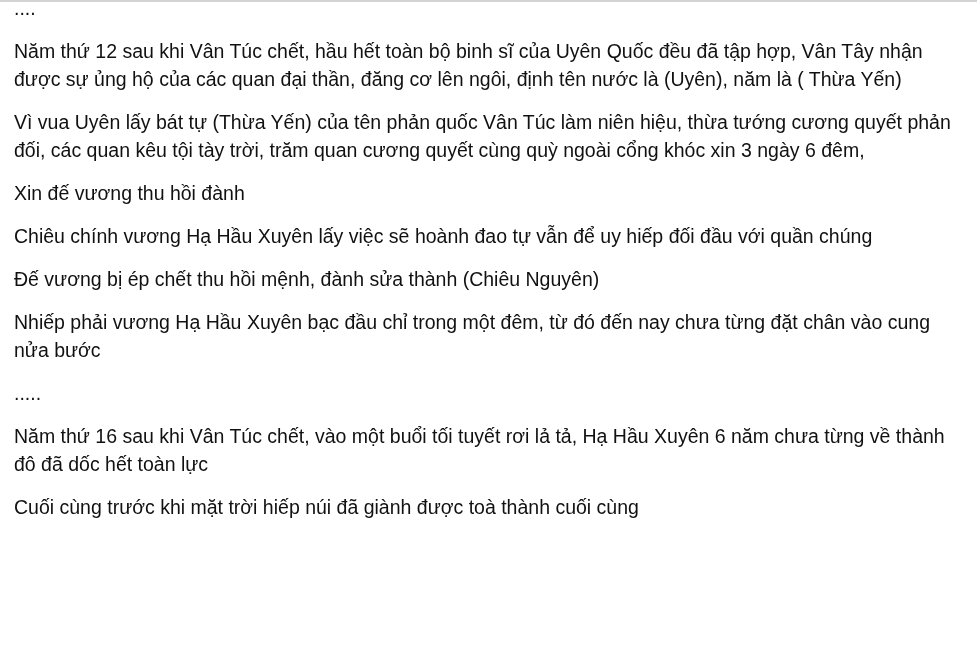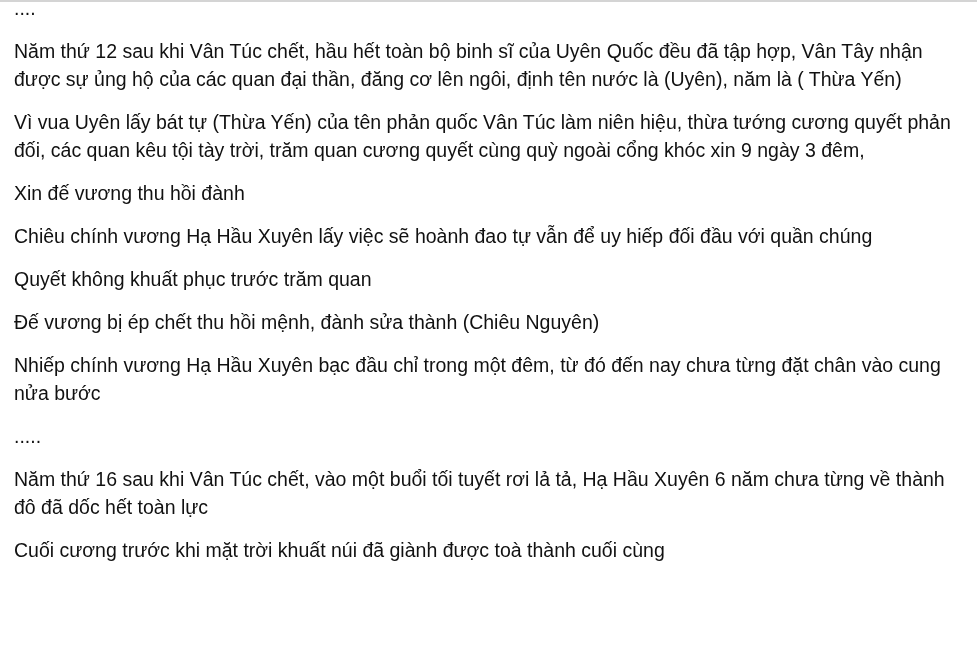--- a/index.html
+++ b/index.html
@@ -33,22 +33,21 @@
   }
 </style>
 </head>
 <body>
 
 <div class="top-divider"></div>
 
 <div class="page-content">
   <p>....</p>
   <p>Năm thứ 12 sau khi Vân Túc chết, hầu hết toàn bộ binh sĩ của Uyên Quốc đều đã tập hợp, Vân Tây nhận được sự ủng hộ của các quan đại thần, đăng cơ lên ngôi, định tên nước là (Uyên), năm là ( Thừa Yến)</p>
-  <p>Vì vua Uyên lấy bát tự (Thừa Yến) của tên phản quốc Vân Túc làm niên hiệu, thừa tướng cương quyết phản đối, các quan kêu tội tày trời, trăm quan cương quyết cùng quỳ ngoài cổng khóc xin 9 ngày 3 đêm,</p>
+  <p>Vì vua Uyên lấy bát tự (Thừa Yến) của tên phản quốc Vân Túc làm niên hiệu, thừa tướng cương quyết phản đối, các quan kêu tội tày trời, trăm quan cương quyết cùng quỳ ngoài cổng khóc xin 3 ngày 6 đêm,</p>
   <p>Xin đế vương thu hồi đành</p>
   <p>Chiêu chính vương Hạ Hầu Xuyên lấy việc sẽ hoành đao tự vẫn để uy hiếp đối đầu với quần chúng</p>
-  <p>Quyết không khuất phục trước trăm quan</p>
   <p>Đế vương bị ép chết thu hồi mệnh, đành sửa thành (Chiêu Nguyên)</p>
-  <p>Nhiếp chính vương Hạ Hầu Xuyên bạc đầu chỉ trong một đêm, từ đó đến nay chưa từng đặt chân vào cung nửa bước</p>
+  <p>Nhiếp phải vương Hạ Hầu Xuyên bạc đầu chỉ trong một đêm, từ đó đến nay chưa từng đặt chân vào cung nửa bước</p>
   <p>.....</p>
   <p>Năm thứ 16 sau khi Vân Túc chết, vào một buổi tối tuyết rơi lả tả, Hạ Hầu Xuyên 6 năm chưa từng về thành đô đã dốc hết toàn lực</p>
-  <p>Cuối cương trước khi mặt trời khuất núi đã giành được toà thành cuối cùng</p>
+  <p>Cuối cùng trước khi mặt trời hiếp núi đã giành được toà thành cuối cùng</p>
 </div>
 
 </body></html>

